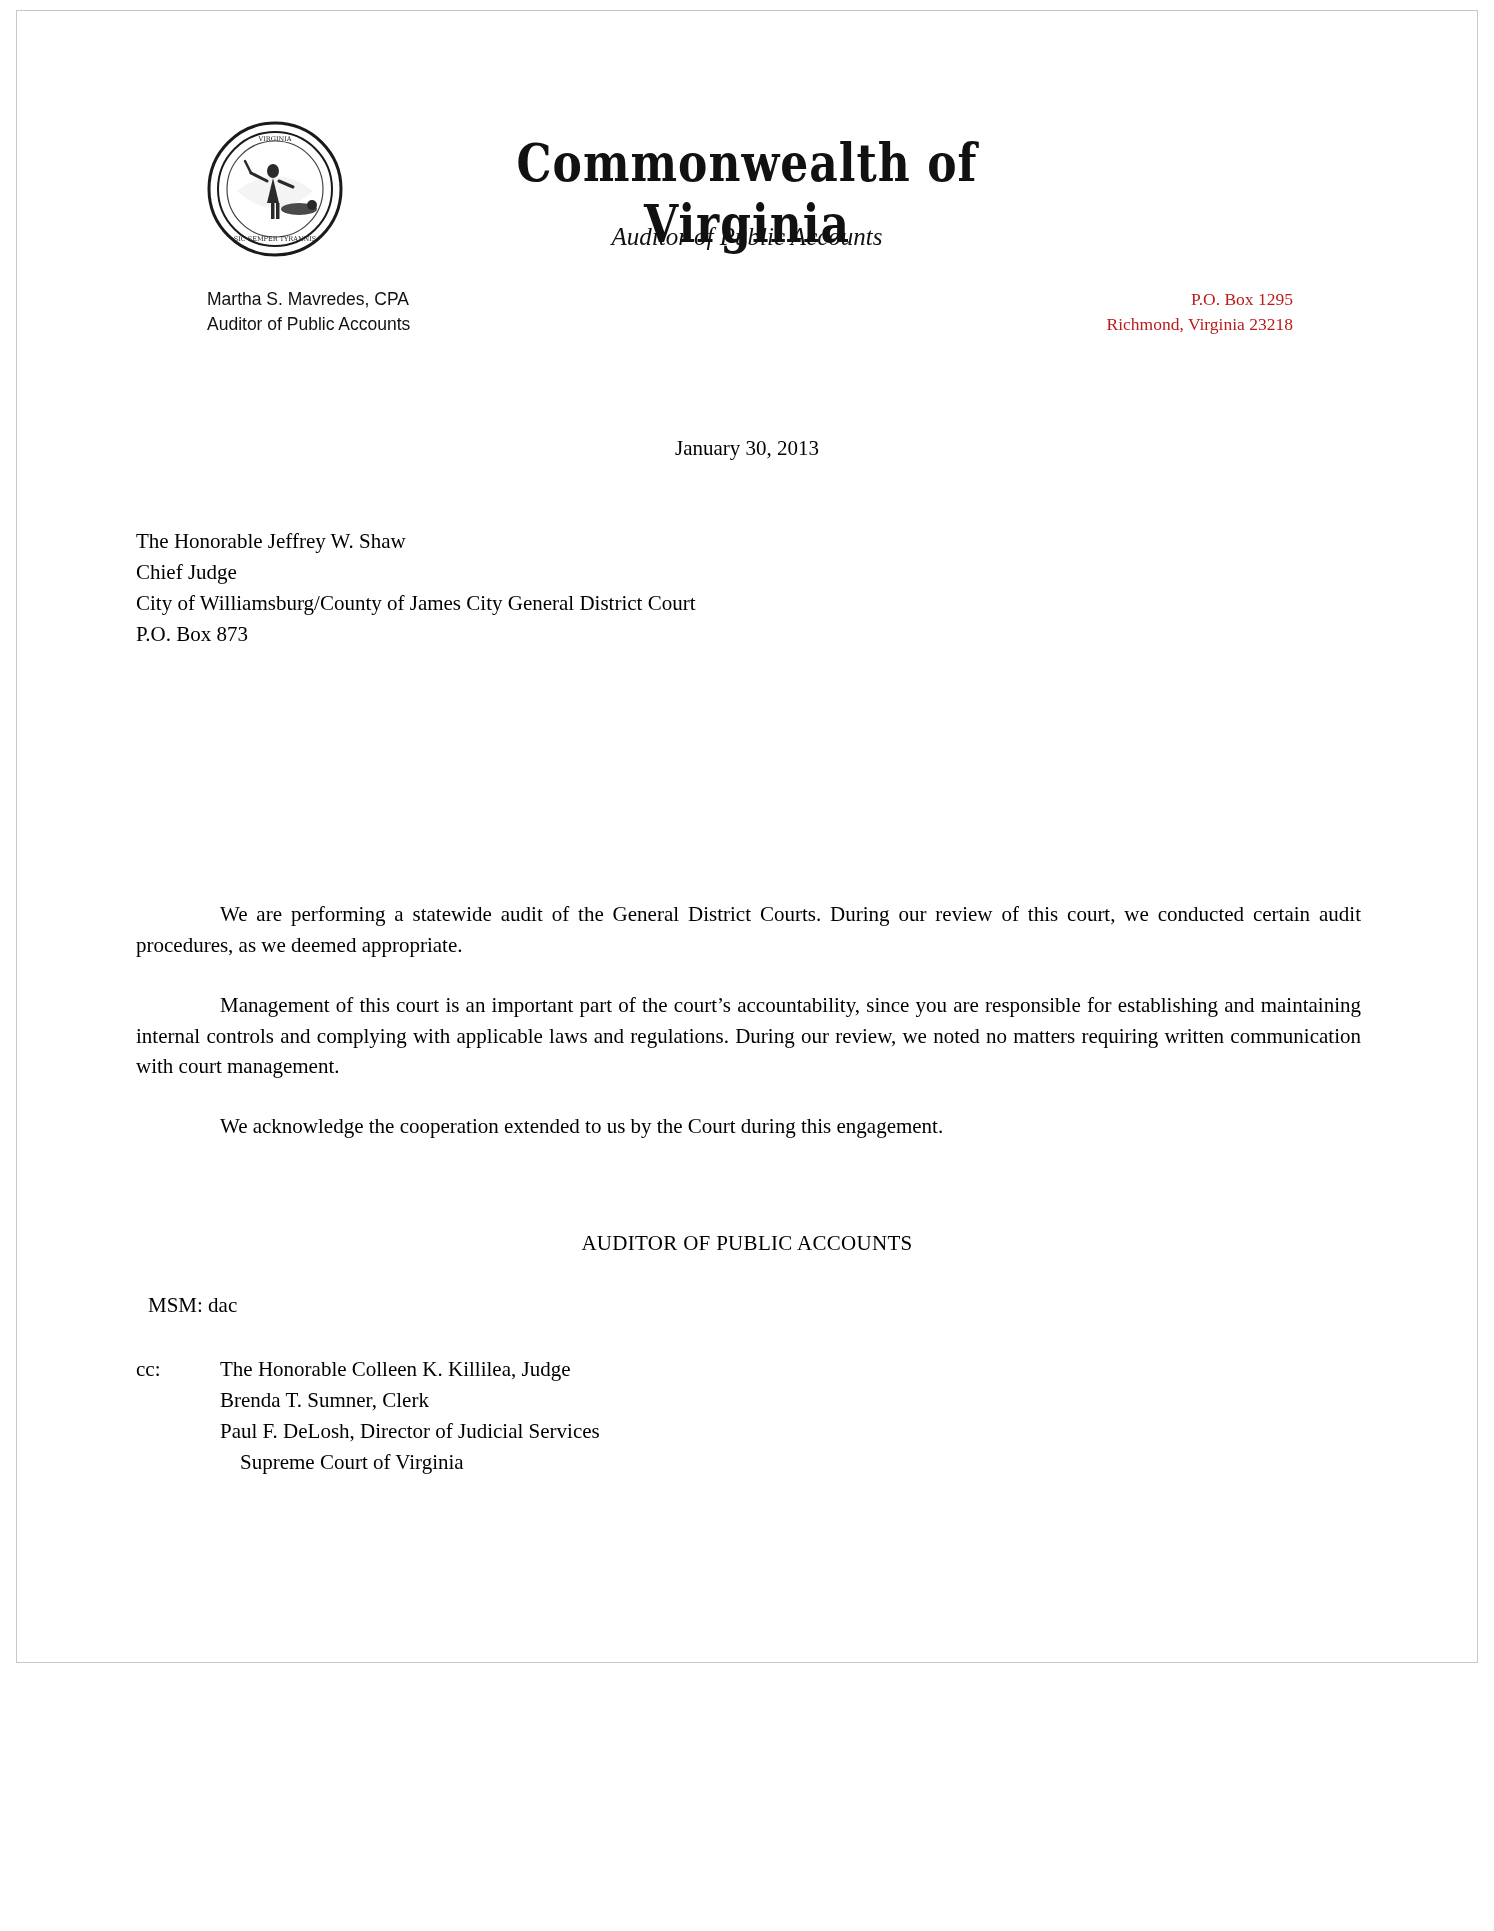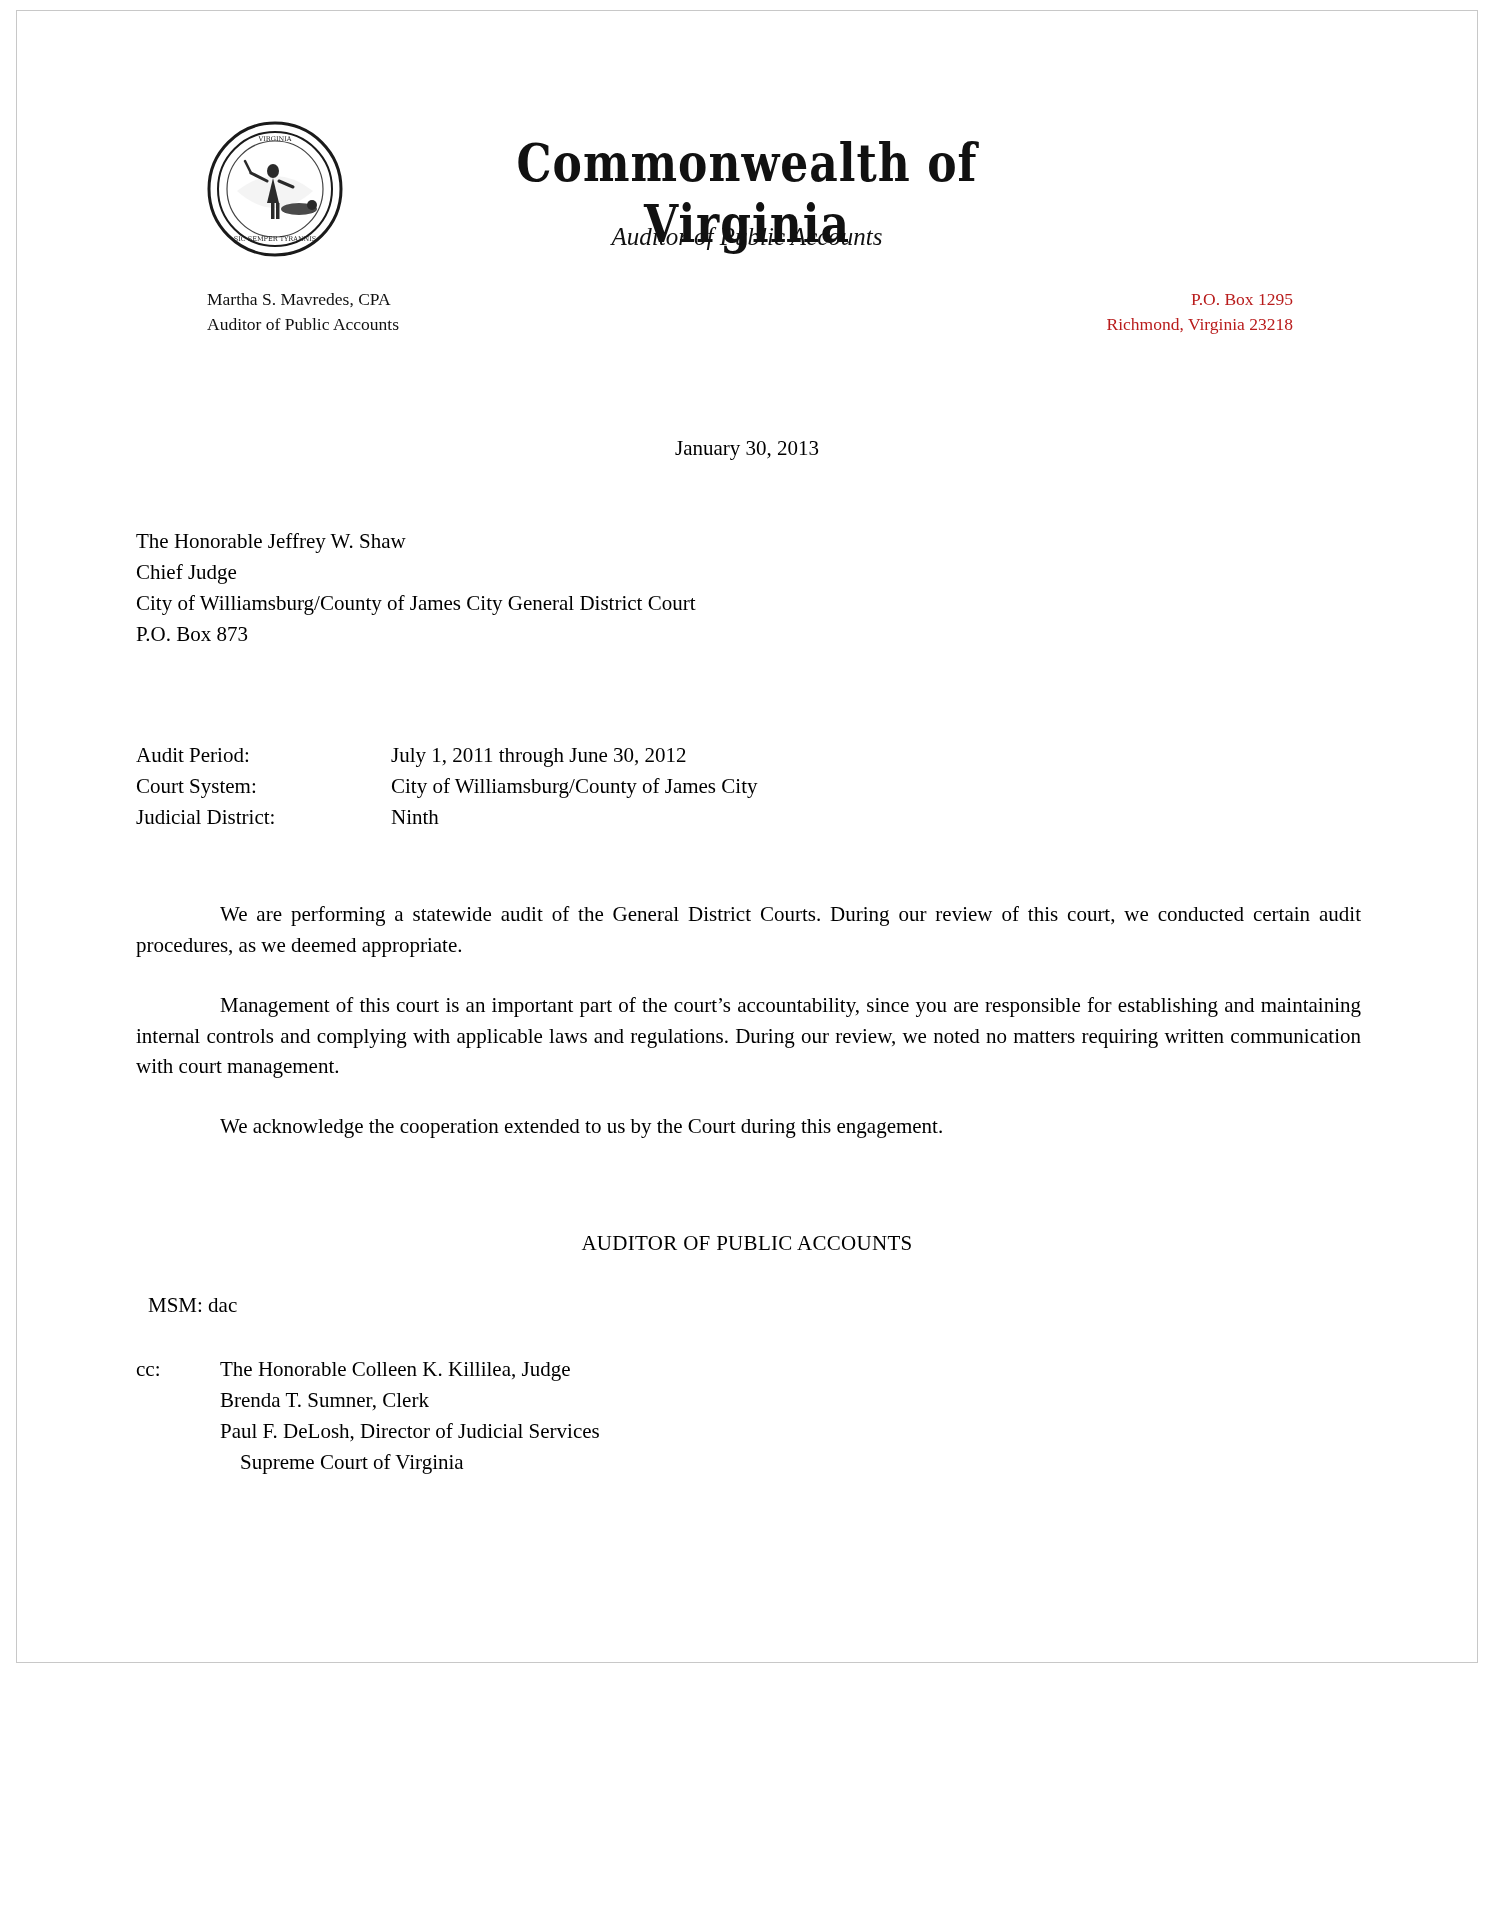--- a/index.html
+++ b/index.html
@@ -69,21 +69,21 @@
     text-align: center;
     font-family: "Liberation Serif", serif;
     font-style: italic;
     font-size: 25px;
     color: #111;
   }
   .auditor-name {
     position: absolute;
     left: 190px;
     top: 276px;
-    font-family: Liberation Serif, serif;
+    font-family: Liberation Sans, sans-serif;
     font-size: 17.5px;
     line-height: 25px;
     color: #111;
   }
   .mail-addr {
     position: absolute;
     right: 184px;
     top: 276px;
     text-align: right;
     font-family: "Liberation Serif", serif;
@@ -224,34 +224,20 @@
 
     <div class="date-line">January 30, 2013</div>
 
     <div class="addressee">
       <div>The Honorable Jeffrey W. Shaw</div>
       <div>Chief Judge</div>
       <div>City of Williamsburg/County of James City General District Court</div>
       <div>P.O. Box 873</div>
     </div>
 
-    <div class="meta">
-      <div class="meta-row">
-        <div class="meta-label">Audit Period:</div>
-        <div class="meta-value">July 1, 2011 through June 30, 2012</div>
-      </div>
-      <div class="meta-row">
-        <div class="meta-label">Court System:</div>
-        <div class="meta-value">City of Williamsburg/County of James City</div>
-      </div>
-      <div class="meta-row">
-        <div class="meta-label">Judicial District:</div>
-        <div class="meta-value">Ninth</div>
-      </div>
-    </div>
 
     <div class="para p1">We are performing a statewide audit of the General District Courts.  During our review of this court, we conducted certain audit procedures, as we deemed appropriate.</div>
     <div class="para p2">Management of this court is an important part of the court’s accountability, since you are responsible for establishing and maintaining internal controls and complying with applicable laws and regulations.  During our review, we noted no matters requiring written communication with court management.</div>
     <div class="para p3">We acknowledge the cooperation extended to us by the Court during this engagement.</div>
 
     <div class="signature">AUDITOR OF PUBLIC ACCOUNTS</div>
 
     <div class="initials">MSM: dac</div>
 
     <div class="cc-block">

